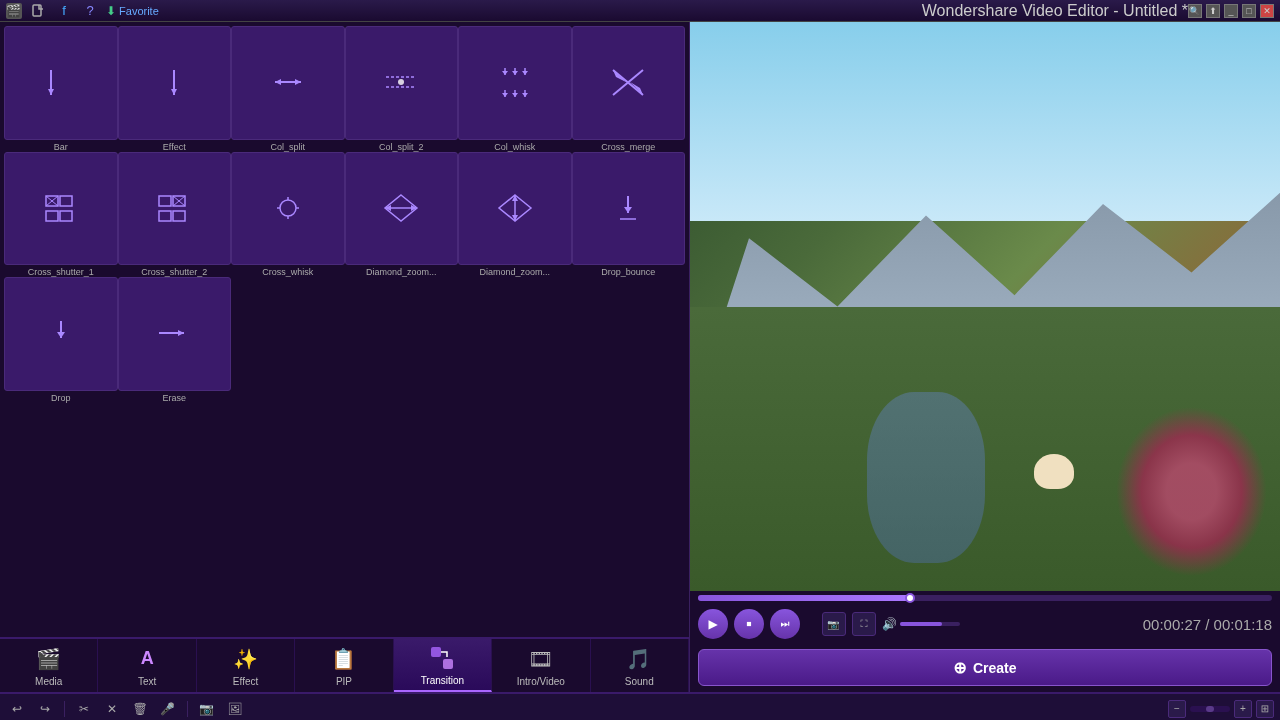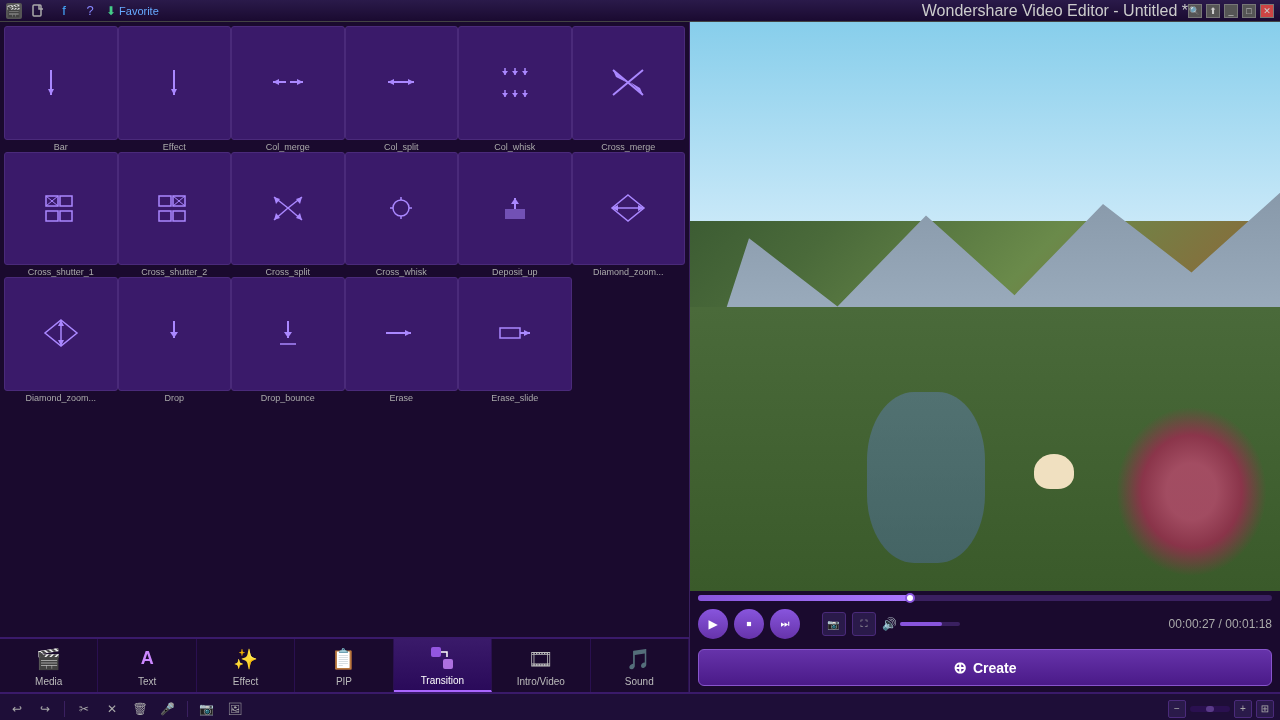--- a/index.html
+++ b/index.html
@@ -243,21 +243,21 @@
       background: #2a1a4a;
       border: 1px solid #4a2a7a;
       border-radius: 3px;
       display: flex; align-items: center; justify-content: center;
       cursor: pointer;
       color: #aaa;
       font-size: 10px;
     }
     #time-display {
       margin-left: auto;
-      font-size: 12px;
+      font-size: 15px;
       color: #aaa;
     }
     #volume-area { display: flex; align-items: center; gap: 3px; }
     #volume-track {
       width: 60px; height: 4px;
       background: #3a2060;
       border-radius: 2px;
       position: relative;
     }
     #volume-fill { height: 100%; background: #8855dd; border-radius: 2px; width: 70%; }
@@ -361,44 +361,43 @@
       <div class="transition-item">
         <div class="transition-thumb purple-bg">
           <svg width="40" height="35" viewBox="0 0 40 35">
             <line x1="20" y1="5" x2="20" y2="30" stroke="#aa88ff" stroke-width="2"></line>
             <polygon points="20,30 17,24 23,24" fill="#aa88ff"></polygon>
           </svg>
         </div>
         <div class="transition-label">Effect</div>
       </div>
 
-      <div class="transition-item">
-        <div class="transition-thumb purple-bg">
-          <svg width="40" height="35" viewBox="0 0 40 35">
-            <line x1="5" y1="17" x2="18" y2="17" stroke="#aa88ff" stroke-width="2"></line>
-            <polygon points="5,17 11,14 11,20" fill="#aa88ff"></polygon>
-            <line x1="35" y1="17" x2="22" y2="17" stroke="#aa88ff" stroke-width="2"></line>
-            <polygon points="35,17 29,14 29,20" fill="#aa88ff"></polygon>
-          </svg>
-        </div>
-        <div class="transition-label">Col_merge</div>
-      </div>
 
       <div class="transition-item">
         <div class="transition-thumb purple-bg">
           <svg width="40" height="35" viewBox="0 0 40 35">
             <line x1="20" y1="17" x2="7" y2="17" stroke="#aa88ff" stroke-width="2"></line>
             <polygon points="7,17 13,14 13,20" fill="#aa88ff"></polygon>
             <line x1="20" y1="17" x2="33" y2="17" stroke="#aa88ff" stroke-width="2"></line>
             <polygon points="33,17 27,14 27,20" fill="#aa88ff"></polygon>
           </svg>
         </div>
         <div class="transition-label">Col_split</div>
       </div>
 
+      <div class="transition-item">
+        <div class="transition-thumb purple-bg">
+          <svg width="40" height="35" viewBox="0 0 40 35">
+            <line x1="5" y1="12" x2="35" y2="12" stroke="#aa88ff" stroke-width="1.5" stroke-dasharray="3,2"></line>
+            <line x1="5" y1="22" x2="35" y2="22" stroke="#aa88ff" stroke-width="1.5" stroke-dasharray="3,2"></line>
+            <circle cx="20" cy="17" r="3" fill="white" opacity="0.8"></circle>
+          </svg>
+        </div>
+        <div class="transition-label">Col_split_2</div>
+      </div>
 
       <div class="transition-item">
         <div class="transition-thumb purple-bg">
           <svg width="40" height="35" viewBox="0 0 40 35">
             <line x1="10" y1="3" x2="10" y2="10" stroke="#aa88ff" stroke-width="1.5"></line>
             <polygon points="10,10 7,6 13,6" fill="#aa88ff"></polygon>
             <line x1="20" y1="3" x2="20" y2="10" stroke="#aa88ff" stroke-width="1.5"></line>
             <polygon points="20,10 17,6 23,6" fill="#aa88ff"></polygon>
             <line x1="30" y1="3" x2="30" y2="10" stroke="#aa88ff" stroke-width="1.5"></line>
             <polygon points="30,10 27,6 33,6" fill="#aa88ff"></polygon>
@@ -446,59 +445,34 @@
             <rect x="19" y="5" width="12" height="10" fill="none" stroke="#aa88ff" stroke-width="1.5"></rect>
             <rect x="5" y="20" width="12" height="10" fill="none" stroke="#aa88ff" stroke-width="1.5"></rect>
             <rect x="19" y="20" width="12" height="10" fill="none" stroke="#aa88ff" stroke-width="1.5"></rect>
             <line x1="19" y1="5" x2="31" y2="15" stroke="#aa88ff" stroke-width="1"></line>
             <line x1="31" y1="5" x2="19" y2="15" stroke="#aa88ff" stroke-width="1"></line>
           </svg>
         </div>
         <div class="transition-label">Cross_shutter_2</div>
       </div>
 
-      <div class="transition-item">
-        <div class="transition-thumb purple-bg">
-          <svg width="40" height="35" viewBox="0 0 40 35">
-            <line x1="20" y1="17" x2="6" y2="6" stroke="#aa88ff" stroke-width="1.5"></line>
-            <polygon points="6,6 12,8 8,13" fill="#aa88ff"></polygon>
-            <line x1="20" y1="17" x2="34" y2="6" stroke="#aa88ff" stroke-width="1.5"></line>
-            <polygon points="34,6 28,8 32,13" fill="#aa88ff"></polygon>
-            <line x1="20" y1="17" x2="6" y2="29" stroke="#aa88ff" stroke-width="1.5"></line>
-            <polygon points="6,29 12,27 8,22" fill="#aa88ff"></polygon>
-            <line x1="20" y1="17" x2="34" y2="29" stroke="#aa88ff" stroke-width="1.5"></line>
-            <polygon points="34,29 28,27 32,22" fill="#aa88ff"></polygon>
-          </svg>
-        </div>
-        <div class="transition-label">Cross_split</div>
-      </div>
 
       <div class="transition-item">
         <div class="transition-thumb purple-bg">
           <svg width="40" height="35" viewBox="0 0 40 35">
             <circle cx="20" cy="17" r="8" fill="none" stroke="#aa88ff" stroke-width="1.5"></circle>
             <line x1="20" y1="9" x2="20" y2="6" stroke="#aa88ff" stroke-width="1.5"></line>
             <line x1="20" y1="25" x2="20" y2="28" stroke="#aa88ff" stroke-width="1.5"></line>
             <line x1="12" y1="17" x2="9" y2="17" stroke="#aa88ff" stroke-width="1.5"></line>
             <line x1="28" y1="17" x2="31" y2="17" stroke="#aa88ff" stroke-width="1.5"></line>
           </svg>
         </div>
         <div class="transition-label">Cross_whisk</div>
       </div>
 
-      <div class="transition-item">
-        <div class="transition-thumb purple-bg">
-          <svg width="40" height="35" viewBox="0 0 40 35">
-            <rect x="10" y="18" width="20" height="10" fill="#aa88ff" opacity="0.5"></rect>
-            <line x1="20" y1="18" x2="20" y2="7" stroke="#aa88ff" stroke-width="2"></line>
-            <polygon points="20,7 16,13 24,13" fill="#aa88ff"></polygon>
-          </svg>
-        </div>
-        <div class="transition-label">Deposit_up</div>
-      </div>
 
       <div class="transition-item">
         <div class="transition-thumb purple-bg">
           <svg width="40" height="35" viewBox="0 0 40 35">
             <polygon points="20,4 36,17 20,30 4,17" fill="none" stroke="#aa88ff" stroke-width="1.5"></polygon>
             <line x1="20" y1="17" x2="4" y2="17" stroke="#aa88ff" stroke-width="1.5"></line>
             <polygon points="4,17 10,14 10,20" fill="#aa88ff"></polygon>
             <line x1="20" y1="17" x2="36" y2="17" stroke="#aa88ff" stroke-width="1.5"></line>
             <polygon points="36,17 30,14 30,20" fill="#aa88ff"></polygon>
           </svg>
@@ -517,56 +491,46 @@
           </svg>
         </div>
         <div class="transition-label">Diamond_zoom...</div>
       </div>
 
       <div class="transition-item">
         <div class="transition-thumb purple-bg">
           <svg width="40" height="35" viewBox="0 0 40 35">
             <line x1="20" y1="5" x2="20" y2="22" stroke="#aa88ff" stroke-width="2"></line>
             <polygon points="20,22 16,16 24,16" fill="#aa88ff"></polygon>
-          </svg>
-        </div>
-        <div class="transition-label">Drop</div>
+            <line x1="12" y1="28" x2="28" y2="28" stroke="#aa88ff" stroke-width="1.5"></line>
+          </svg>
+        </div>
+        <div class="transition-label">Drop_bounce</div>
       </div>
 
       <div class="transition-item">
         <div class="transition-thumb purple-bg">
           <svg width="40" height="35" viewBox="0 0 40 35">
             <line x1="20" y1="5" x2="20" y2="22" stroke="#aa88ff" stroke-width="2"></line>
             <polygon points="20,22 16,16 24,16" fill="#aa88ff"></polygon>
-            <line x1="12" y1="28" x2="28" y2="28" stroke="#aa88ff" stroke-width="1.5"></line>
-          </svg>
-        </div>
-        <div class="transition-label">Drop_bounce</div>
+          </svg>
+        </div>
+        <div class="transition-label">Drop</div>
       </div>
 
       <div class="transition-item">
         <div class="transition-thumb purple-bg">
           <svg width="40" height="35" viewBox="0 0 40 35">
             <line x1="5" y1="17" x2="30" y2="17" stroke="#aa88ff" stroke-width="2"></line>
             <polygon points="30,17 24,14 24,20" fill="#aa88ff"></polygon>
           </svg>
         </div>
         <div class="transition-label">Erase</div>
       </div>
 
-      <div class="transition-item">
-        <div class="transition-thumb purple-bg">
-          <svg width="40" height="35" viewBox="0 0 40 35">
-            <rect x="5" y="12" width="20" height="10" fill="none" stroke="#aa88ff" stroke-width="1.5"></rect>
-            <line x1="25" y1="17" x2="35" y2="17" stroke="#aa88ff" stroke-width="2"></line>
-            <polygon points="35,17 29,14 29,20" fill="#aa88ff"></polygon>
-          </svg>
-        </div>
-        <div class="transition-label">Erase_slide</div>
-      </div>
 
     </div>
 
     <div id="toolbar-tabs">
       <div class="toolbar-tab">
         <div class="tab-icon">🎬</div>
         <span>Media</span>
       </div>
       <div class="toolbar-tab">
         <div class="tab-icon" style="font-weight:bold;font-size:18px;color:#cc88ff;">A</div>

